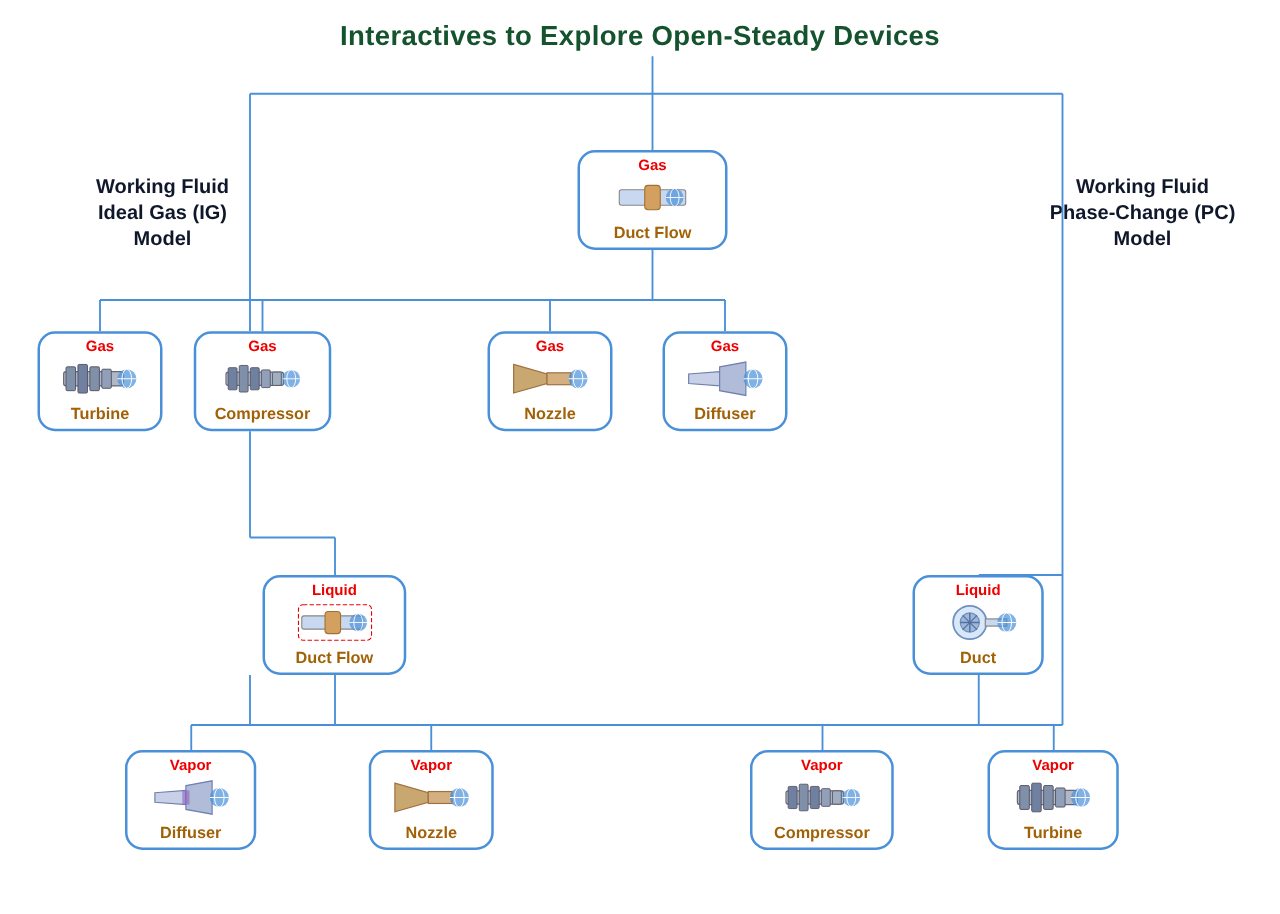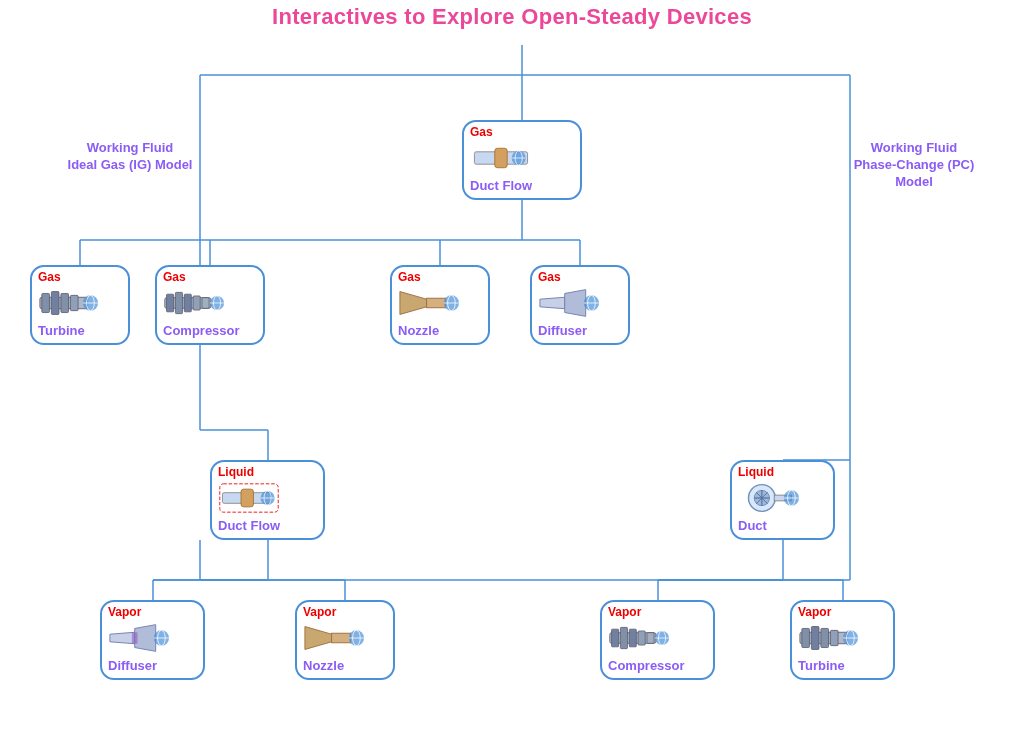--- a/index.html
+++ b/index.html
@@ -6,72 +6,72 @@
     body {
       background: #fff;
       font-family: Arial, sans-serif;
       width: 1024px;
       height: 731px;
       overflow: hidden;
       position: relative;
     }
     .page-title {
       text-align: center;
-      color: #ec4899;
+      color: #14532d;
       font-size: 22px;
       font-weight: bold;
-      padding-top: 4px;
+      padding-top: 16px;
       letter-spacing: 0.3px;
     }
     svg.connector-layer {
       position: absolute;
       top: 0; left: 0;
       width: 1024px;
       height: 731px;
       pointer-events: none;
     }
     .node {
       position: absolute;
       border: 2px solid #4a90d9;
       border-radius: 14px;
       background: #fff;
       display: flex;
       flex-direction: column;
-      align-items: flex-start;
+      align-items: center;
       justify-content: center;
       padding: 4px 6px;
       text-align: center;
     }
     .node-label-top {
       font-size: 12px;
       font-weight: bold;
       color: #e00;
       line-height: 1.1;
     }
     .node-label-bottom {
       font-size: 13px;
       font-weight: bold;
-      color: #8b5cf6;
+      color: #a16207;
       line-height: 1.2;
       margin-top: 2px;
     }
     .node-img {
       width: 62px;
       height: 40px;
       display: flex;
       align-items: center;
       justify-content: center;
       overflow: hidden;
     }
     
     .side-label {
       position: absolute;
-      font-size: 13px;
+      font-size: 16px;
       font-weight: bold;
-      color: #8b5cf6;
+      color: #0f172a;
       text-align: center;
       line-height: 1.3;
     }
   </style>
 </head>
 <body>
 
 <div class="page-title">Interactives to Explore Open-Steady Devices</div>
 
 <div class="side-label" style="left: 55px; top: 140px; width: 150px;">Working Fluid<br>Ideal Gas (IG) Model</div>

